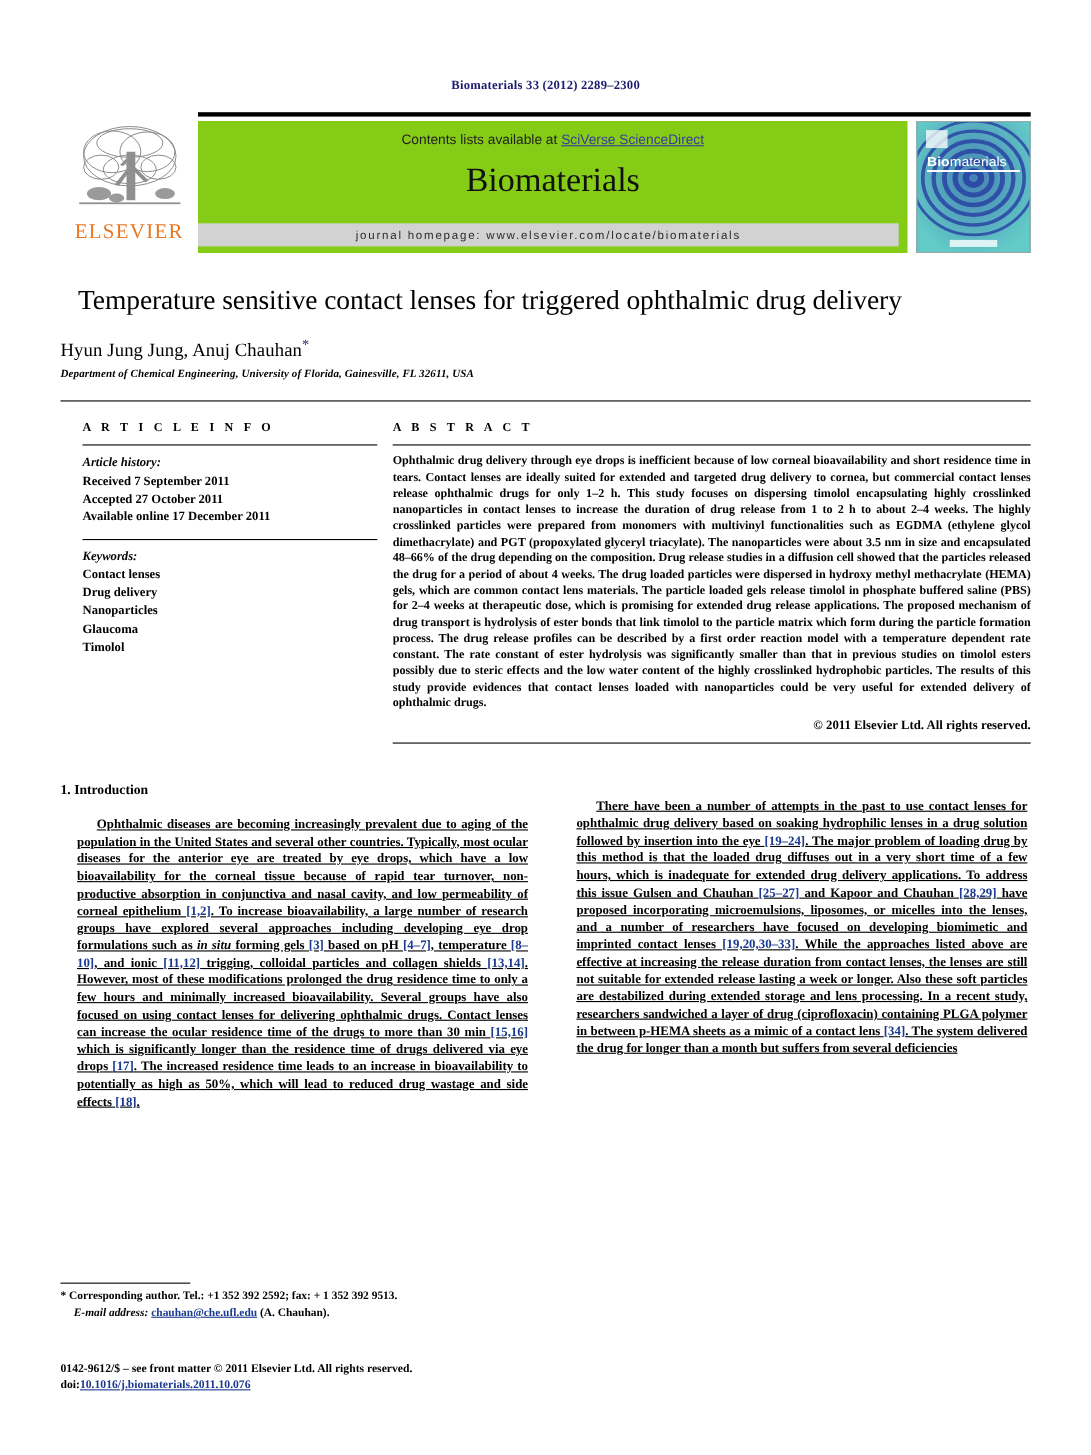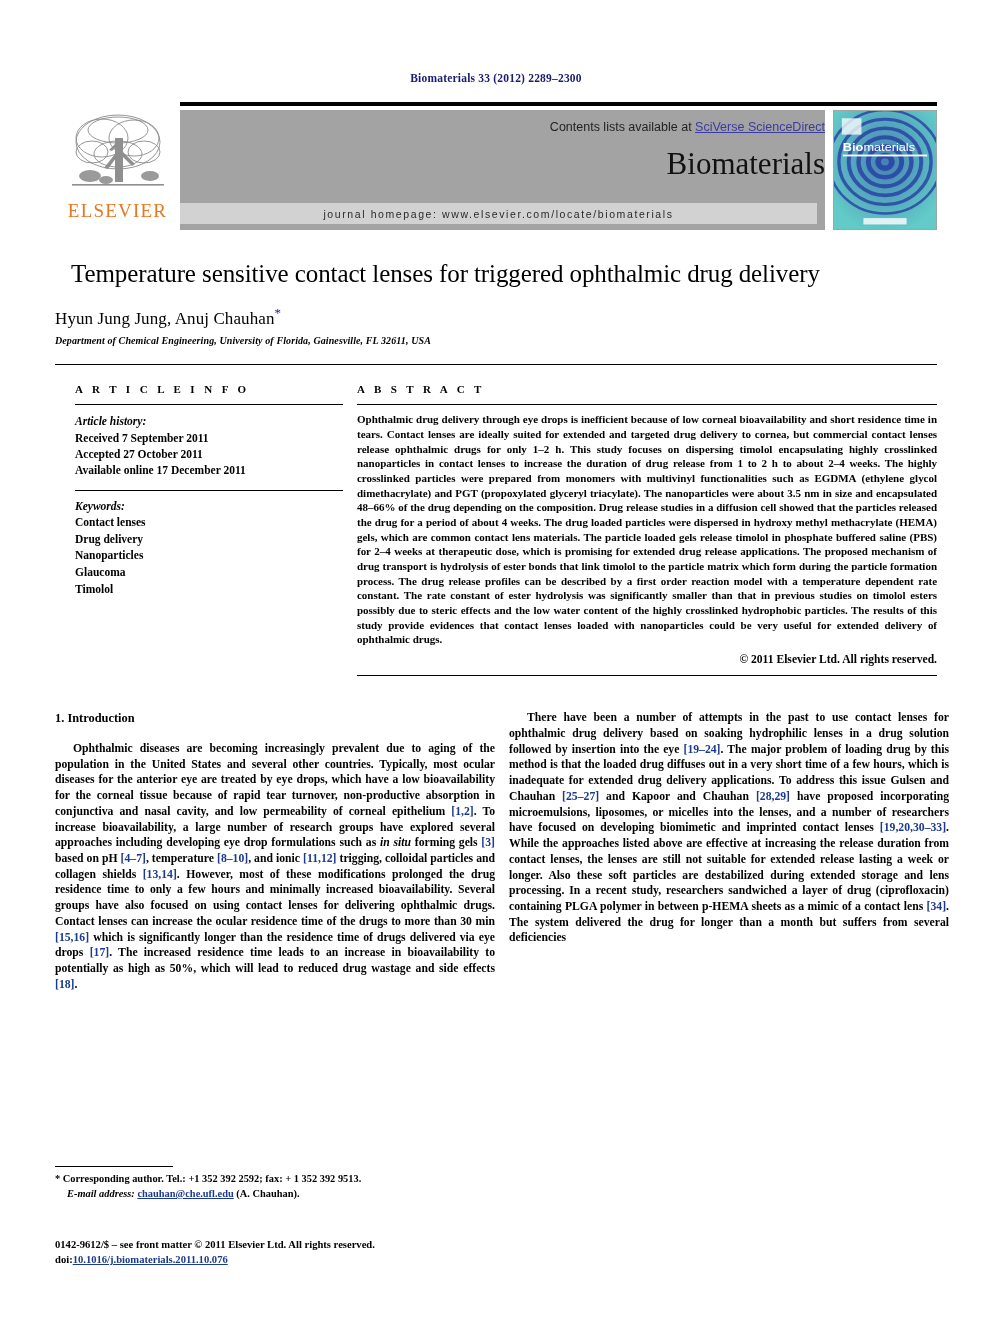--- a/index.html
+++ b/index.html
@@ -75,26 +75,26 @@
   .elsevier-word {
     font-family: "Liberation Serif", serif;
     font-size: 19px;
     letter-spacing: 1.2px;
     color: #E87722;
     line-height: 1;
     margin-top: 1px;
   }
   .center-panel {
     flex: 1 1 auto;
-    background: #a3a3a3;
+    background: #84cc16;
     margin-top: 8px;
     margin-bottom: 4px;
     display: flex;
     flex-direction: column;
-    align-items: flex-end;
+    align-items: center;
     justify-content: flex-start;
     position: relative;
   }
   .contents-line {
     font-family: "Liberation Sans", sans-serif;
     font-size: 12.5px;
     color: #231f20;
     margin-top: 10px;
   }
   .contents-line .sd-link {
@@ -235,21 +235,21 @@
     font-size: 11.7px;
     line-height: 1.345;
     text-align: justify;
   }
   .bcol.right { margin-left: 14px; }
   .sec-heading {
     font-weight: bold;
     font-size: 12.4px;
     margin-bottom: 14px;
   }
-  .bcol p { margin: 0; text-indent: 18px; }
+  .bcol p { margin: 15px; text-indent: 18px; text-decoration: underline; }
   .ref { color: #1b3a8f; }
   .ital { font-style: italic; }
 
   
   .footnote-area {
     position: absolute;
     left: 55px;
     top: 1166px;
     width: 440px;
   }

